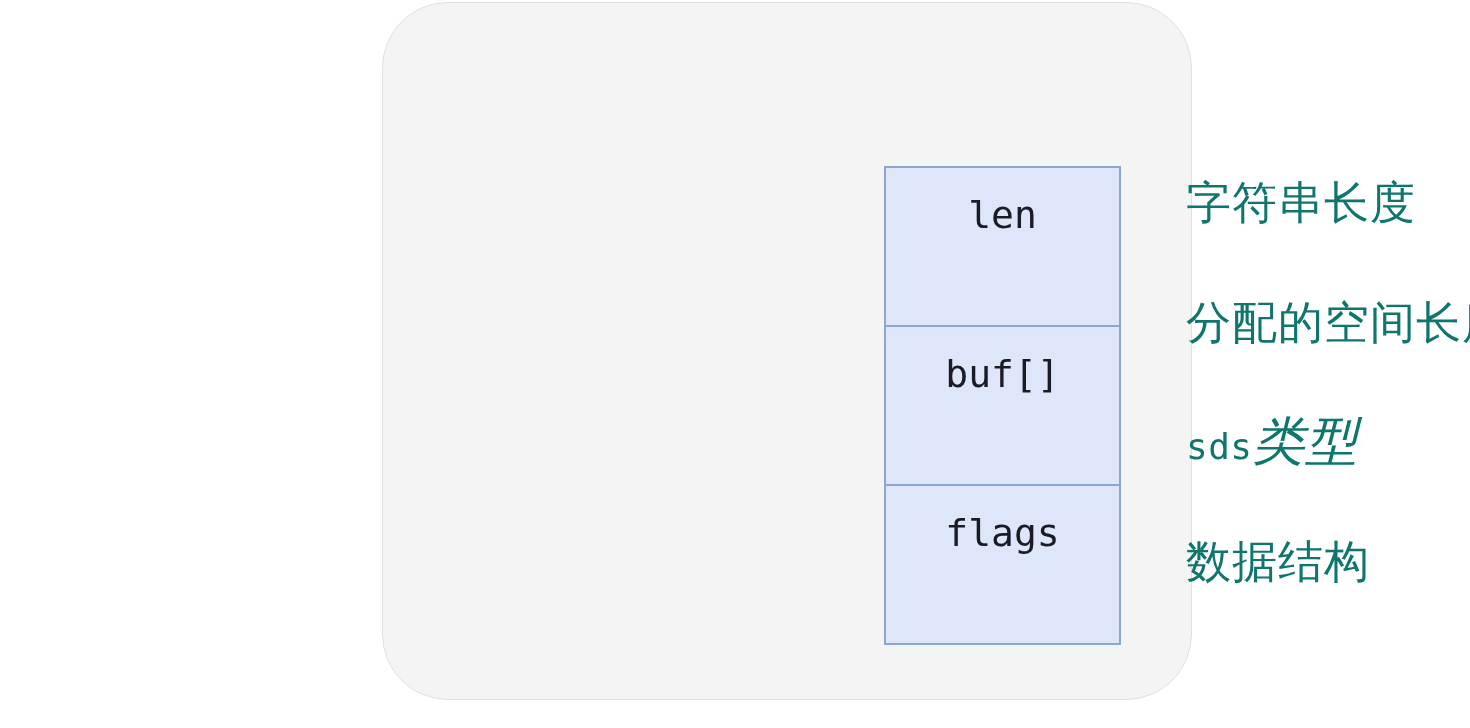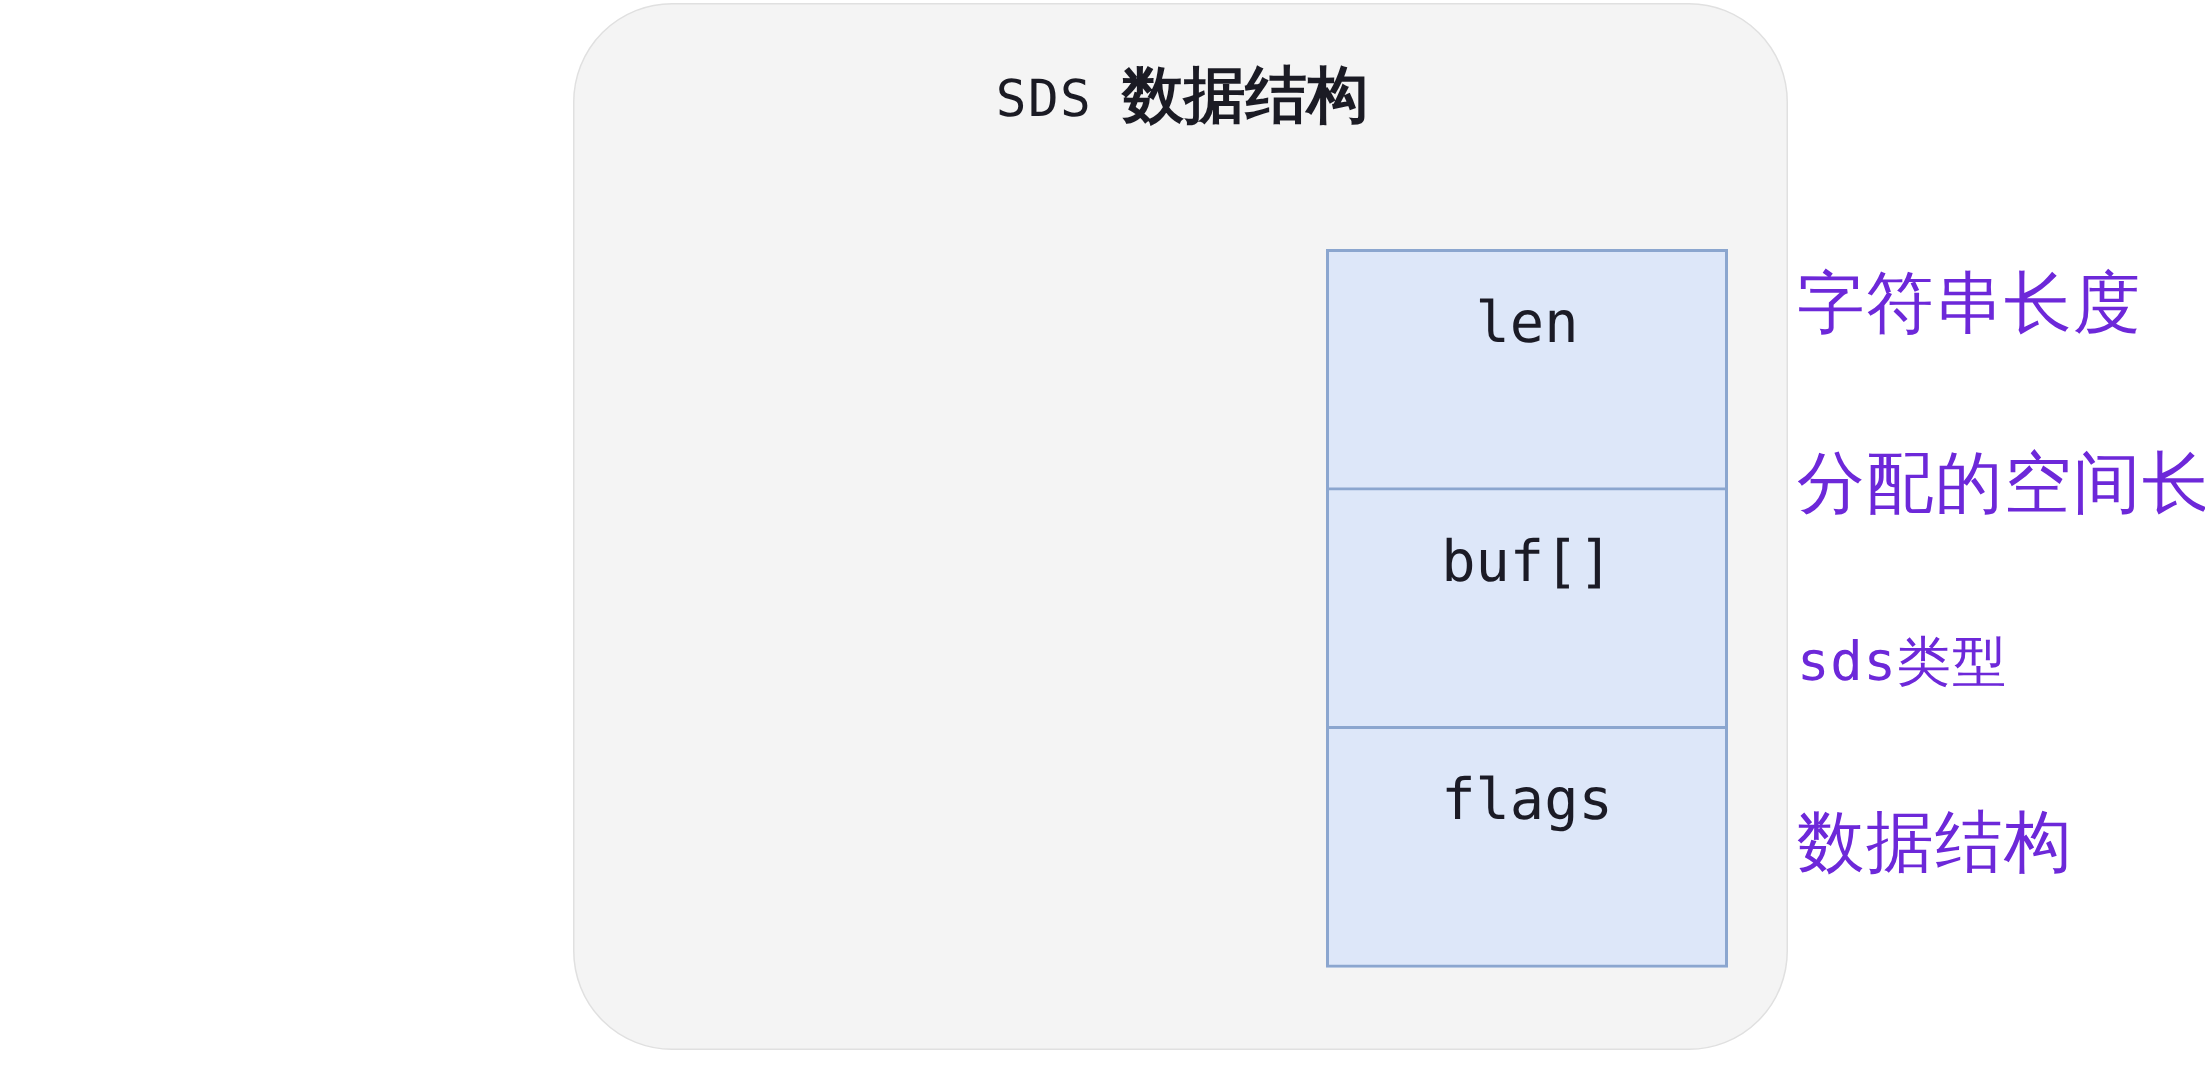--- a/index.html
+++ b/index.html
@@ -52,21 +52,21 @@
     letter-spacing: 0px;
     margin-left: 20px;
     vertical-align: baseline;
   }
 
   
   #struct-table {
     position: absolute;
     left: 501px;
     top: 163px;
-    width: 268px;
+    width: 237px;
     height: 479px;
     box-sizing: border-box;
     border: 2px solid #8ba6cf;
     background: #dde7f9;
     display: flex;
     flex-direction: column;
   }
   .struct-row {
     flex: 1 1 0;
     position: relative;
@@ -99,56 +99,54 @@
     height: 479px;
     display: flex;
     flex-direction: column;
   }
   .desc-row {
     flex: 1 1 0;
     position: relative;
   }
   .desc-text {
     position: absolute;
-    left: 12px;
+    left: 0;
     top: 30%;
     transform: translateY(-50%);
     white-space: nowrap;
-    color: #6d28d9;
+    color: #0f766e;
     line-height: 1;
     text-align: right;
   }
   .desc-text.cjk {
     font-family: "Liberation Sans", "DejaVu Sans", sans-serif;
     font-size: 45px;
     font-weight: 500;
     letter-spacing: 1px;
   }
   .desc-text.mixed {
     font-size: 38px;
   }
   .desc-text.mixed .mono-part {
     font-family: "DejaVu Sans Mono", "Liberation Mono", monospace;
     font-size: 36px;
     letter-spacing: 0.5px;
   }
   .desc-text.mixed .cjk-part {
     font-family: "Liberation Sans", "DejaVu Sans", sans-serif;
-    font-size: 36px;
+    font-size: 52px;
     letter-spacing: 1px;
+    font-style: italic;
   }
 </style>
 </head>
 <body>
 
 <div id="card">
 
-  <div id="title">
-    <span class="mono-part">SDS</span><span class="cjk-part">数据结构</span>
-  </div>
 
   <div id="struct-table">
 
     <div class="struct-row">
       <div class="field-name">len</div>
     </div>
 
 
     <div class="struct-row">
       <div class="field-name">buf[]</div>

